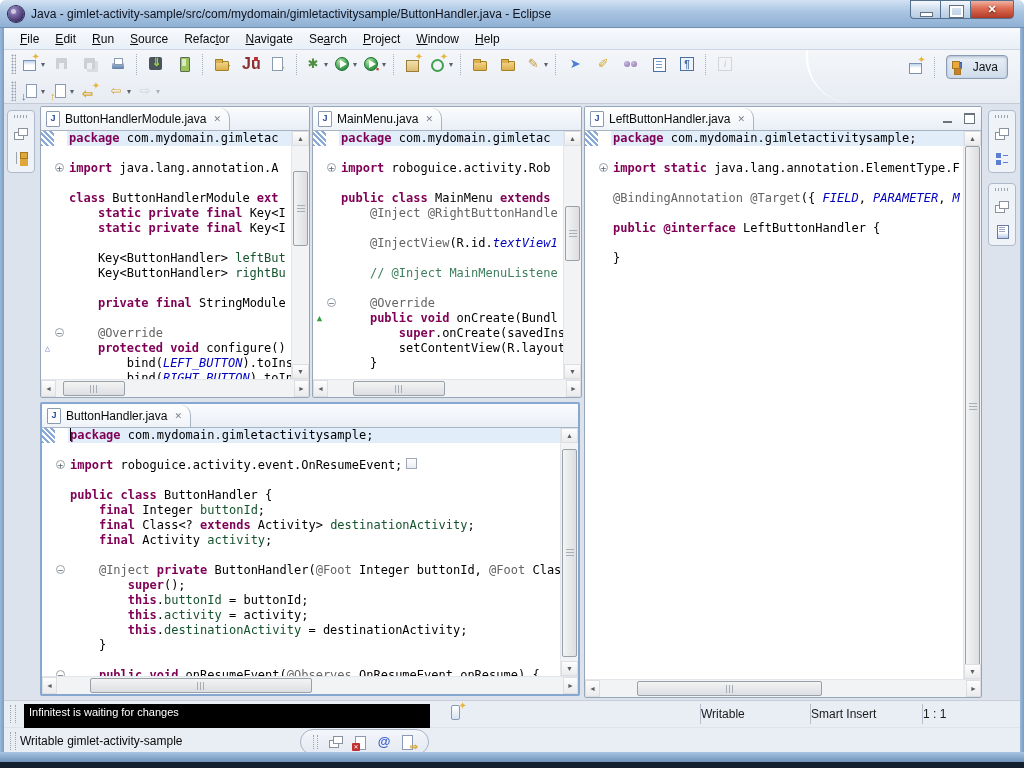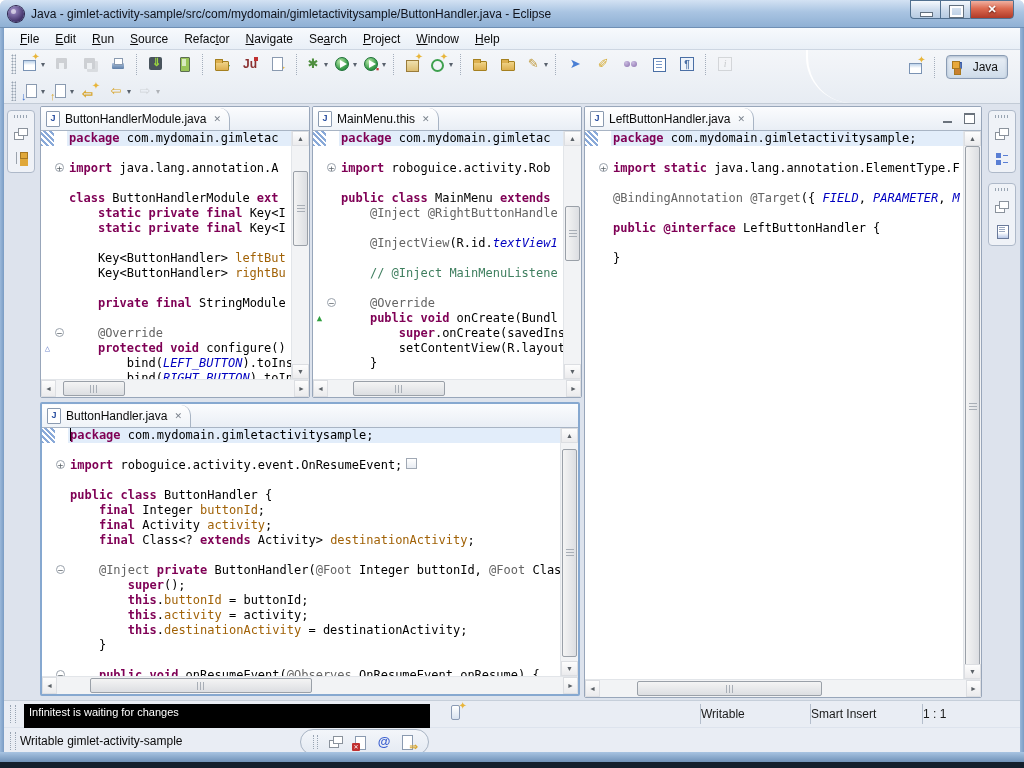--- a/index.html
+++ b/index.html
@@ -54,21 +54,21 @@
   .ic-floppy2::before{box-shadow:3px 3px 0 #b9c0c9}
   .ic-print::before{content:"";position:absolute;left:2px;top:7px;width:12px;height:6px;background:linear-gradient(#a9c0dc,#5f7fa8);border-radius:1px}
   .ic-print::after{content:"";position:absolute;left:4px;top:2px;width:7px;height:5px;background:#fff;border:1px solid #8a9ab0}
   .ic-adl::before{content:"";position:absolute;left:1px;top:1px;width:13px;height:13px;background:#49545d;border-radius:2px}
   .ic-adl::after{content:"⇓";position:absolute;left:4px;top:0;color:#9ad43f;font-size:11px;font-weight:bold}
   .ic-adev::before{content:"";position:absolute;left:4px;top:1px;width:8px;height:13px;border:1px solid #5c6e52;background:#9ac45a;border-radius:1px}
   .ic-adev::after{content:"";position:absolute;left:6px;top:3px;width:4px;height:7px;background:#d9e9c1}
   .ic-folder::before,.ic-folder-plus::before{content:"";position:absolute;left:1px;top:5px;width:12px;height:8px;background:linear-gradient(#f0d488,#ddb04f);border:1px solid #a5801f;border-radius:1px}
   .ic-folder::after,.ic-folder-plus::after{content:"";position:absolute;left:1px;top:3px;width:6px;height:3px;background:#ddb04f;border:1px solid #a5801f;border-bottom:none;border-radius:1px 1px 0 0}
   .ic-folder-plus{color:#2f9f3f;font-size:10px;font-weight:bold;text-align:right;line-height:19px}
-  .ic-junit{color:#8a3030;font-weight:bold;font-size:12px;line-height:16px;text-align:center}
+  .ic-junit{color:#8a3030;font-weight:bold;font-size:16px;line-height:16px;text-align:center}
   .ic-junit::after{content:"";position:absolute;right:0;top:1px;width:4px;height:4px;background:#c03030}
   .ic-docstar{color:#e8b53a;font-size:9px;text-align:right;line-height:24px}
   .ic-docstar::before{content:"";position:absolute;left:2px;top:1px;width:9px;height:12px;border:1px solid #8a9ab0;background:#fff}
   .ic-run::before,.ic-runx::before{content:"";position:absolute;inset:1px;border-radius:50%;border:1px solid #1a6f34;
     background:radial-gradient(circle at 35% 30%,#b9e9a9,#3fa04f 60%,#1f7f3f)}
   .ic-run::after,.ic-runx::after{content:"";position:absolute;left:6px;top:4px;border-left:7px solid #fff;border-top:4px solid transparent;border-bottom:4px solid transparent}
   .ic-runx{color:#c03030;font-size:9px;text-align:right;line-height:27px;font-weight:bold}
   .ic-ring-star::before{content:"";position:absolute;left:1px;top:3px;width:9px;height:9px;border:2px solid #3fa04f;border-radius:50%}
   .ic-ring-star::after{content:"✦";position:absolute;right:-2px;top:-5px;color:#e8b53a;font-size:10px}
   .ic-dots::before{content:"";position:absolute;left:1px;top:5px;width:6px;height:6px;border-radius:50%;background:radial-gradient(circle at 35% 30%,#cabce0,#8a6fae)}
@@ -128,21 +128,21 @@
   .rl.mb{color:#7a8fd0}
   .rl.mg{color:#2f9f3f}
   .fd{width:13px;flex:none;position:relative}
   .fmark{position:absolute;left:1px;top:2px;width:9px;height:9px;border:1px solid #9aa2ac;border-radius:50%;
     background:#fff;color:#5a6268;font-size:9px;line-height:8px;text-align:center;box-sizing:border-box}
   .tx{flex:1;padding-left:2px}
   .cl.hl .tx{background:#e2edfa}
   .s-kw{color:#7f0055;font-weight:bold}
   .s-pl{color:#000}
   .s-an{color:#646464}
-  .s-fld{color:#a16207}
+  .s-fld{color:#14532d}
   .s-sf{color:#0000c0;font-style:italic}
   .s-cm{color:#3f7f5f}
   .caret{display:inline-block;width:1px;height:13px;background:#000;vertical-align:text-top;margin-right:-1px}
   .ibox{display:inline-block;width:9px;height:9px;border:1px solid #a0a8b4;margin-left:4px;background:linear-gradient(#fff,#e8ecf2)}
   
   .vscroll{width:17px;flex:none;background:#f2f3f5;border-left:1px solid #e2e5e9;position:relative}
   .hscroll{height:17px;flex:none;background:#f2f3f5;border-top:1px solid #e2e5e9;position:relative}
   .sarrow{position:absolute;font-size:7px;color:#5a6066;display:flex;align-items:center;justify-content:center;
     background:linear-gradient(#fdfdfd,#ebebed);border:1px solid #dcdee2;box-sizing:border-box}
   .sarrow.up{left:0;top:0;width:17px;height:15px}
@@ -390,21 +390,21 @@
         <div class="sarrow lft"></div>
         <div class="hthumb" style="left:22px;width:62px"></div>
         <div class="sarrow rgt"></div>
       </div>
     </div>
 
     <div class="pane" style="left:274px;top:0;width:270px;height:292px">
       <div class="tabbar">
         <div class="tab">
           <span class="jicon">J</span>
-          <span>MainMenu.this</span>
+          <span>MainMenu.java</span>
           <span class="tabclose">✕</span>
         </div>
       </div>
       <div class="pbody">
         <div class="code">
             <div class="cl hl"><span class="rl hatch"></span><span class="fd"></span><span class="tx"><span class="s-kw">package</span><span class="s-pl"> com.mydomain.gimletac</span></span></div>
             <div class="cl"><span class="rl"></span><span class="fd"></span><span class="tx"></span></div>
             <div class="cl"><span class="rl"></span><span class="fd"><span class="fmark">+</span></span><span class="tx"><span class="s-kw">import</span><span class="s-pl"> roboguice.activity.Rob</span></span></div>
             <div class="cl"><span class="rl"></span><span class="fd"></span><span class="tx"></span></div>
             <div class="cl"><span class="rl"></span><span class="fd"></span><span class="tx"><span class="s-kw">public class</span><span class="s-pl"> MainMenu </span><span class="s-kw">extends</span></span></div>
@@ -479,22 +479,22 @@
         </div>
       </div>
       <div class="pbody">
         <div class="code">
             <div class="cl hl"><span class="rl hatch"></span><span class="fd"></span><span class="tx"><span class="caret"></span><span class="s-kw">package</span><span class="s-pl"> com.mydomain.gimletactivitysample;</span></span></div>
             <div class="cl"><span class="rl"></span><span class="fd"></span><span class="tx"></span></div>
             <div class="cl"><span class="rl"></span><span class="fd"><span class="fmark">+</span></span><span class="tx"><span class="s-kw">import</span><span class="s-pl"> roboguice.activity.event.OnResumeEvent;</span><span class="ibox"></span></span></div>
             <div class="cl"><span class="rl"></span><span class="fd"></span><span class="tx"></span></div>
             <div class="cl"><span class="rl"></span><span class="fd"></span><span class="tx"><span class="s-kw">public class</span><span class="s-pl"> ButtonHandler {</span></span></div>
             <div class="cl"><span class="rl"></span><span class="fd"></span><span class="tx"><span class="s-pl">    </span><span class="s-kw">final</span><span class="s-pl"> Integer </span><span class="s-fld">buttonId</span><span class="s-pl">;</span></span></div>
+            <div class="cl"><span class="rl"></span><span class="fd"></span><span class="tx"><span class="s-pl">    </span><span class="s-kw">final</span><span class="s-pl"> Class&lt;? </span><span class="s-kw">extends</span><span class="s-pl"> Activity&gt; </span><span class="s-fld">destinationActivity</span><span class="s-pl">;</span></span></div>
             <div class="cl"><span class="rl"></span><span class="fd"></span><span class="tx"><span class="s-pl">    </span><span class="s-kw">final</span><span class="s-pl"> Activity </span><span class="s-fld">activity</span><span class="s-pl">;</span></span></div>
-            <div class="cl"><span class="rl"></span><span class="fd"></span><span class="tx"><span class="s-pl">    </span><span class="s-kw">final</span><span class="s-pl"> Class&lt;? </span><span class="s-kw">extends</span><span class="s-pl"> Activity&gt; </span><span class="s-fld">destinationActivity</span><span class="s-pl">;</span></span></div>
             <div class="cl"><span class="rl"></span><span class="fd"></span><span class="tx"></span></div>
             <div class="cl"><span class="rl"></span><span class="fd"><span class="fmark">−</span></span><span class="tx"><span class="s-pl">    </span><span class="s-an">@Inject</span><span class="s-pl"> </span><span class="s-kw">private</span><span class="s-pl"> ButtonHandler(</span><span class="s-an">@Foot</span><span class="s-pl"> Integer buttonId, </span><span class="s-an">@Foot</span><span class="s-pl"> Class</span></span></div>
             <div class="cl"><span class="rl"></span><span class="fd"></span><span class="tx"><span class="s-pl">        </span><span class="s-kw">super</span><span class="s-pl">();</span></span></div>
             <div class="cl"><span class="rl"></span><span class="fd"></span><span class="tx"><span class="s-pl">        </span><span class="s-kw">this</span><span class="s-pl">.</span><span class="s-fld">buttonId</span><span class="s-pl"> = buttonId;</span></span></div>
             <div class="cl"><span class="rl"></span><span class="fd"></span><span class="tx"><span class="s-pl">        </span><span class="s-kw">this</span><span class="s-pl">.</span><span class="s-fld">activity</span><span class="s-pl"> = activity;</span></span></div>
             <div class="cl"><span class="rl"></span><span class="fd"></span><span class="tx"><span class="s-pl">        </span><span class="s-kw">this</span><span class="s-pl">.</span><span class="s-fld">destinationActivity</span><span class="s-pl"> = destinationActivity;</span></span></div>
             <div class="cl"><span class="rl"></span><span class="fd"></span><span class="tx"><span class="s-pl">    }</span></span></div>
             <div class="cl"><span class="rl"></span><span class="fd"></span><span class="tx"></span></div>
             <div class="cl"><span class="rl"></span><span class="fd"><span class="fmark">−</span></span><span class="tx"><span class="s-pl">    </span><span class="s-kw">public void</span><span class="s-pl"> onResumeEvent(</span><span class="s-an">@Observes</span><span class="s-pl"> OnResumeEvent onResume) {</span></span></div>
           </div>

